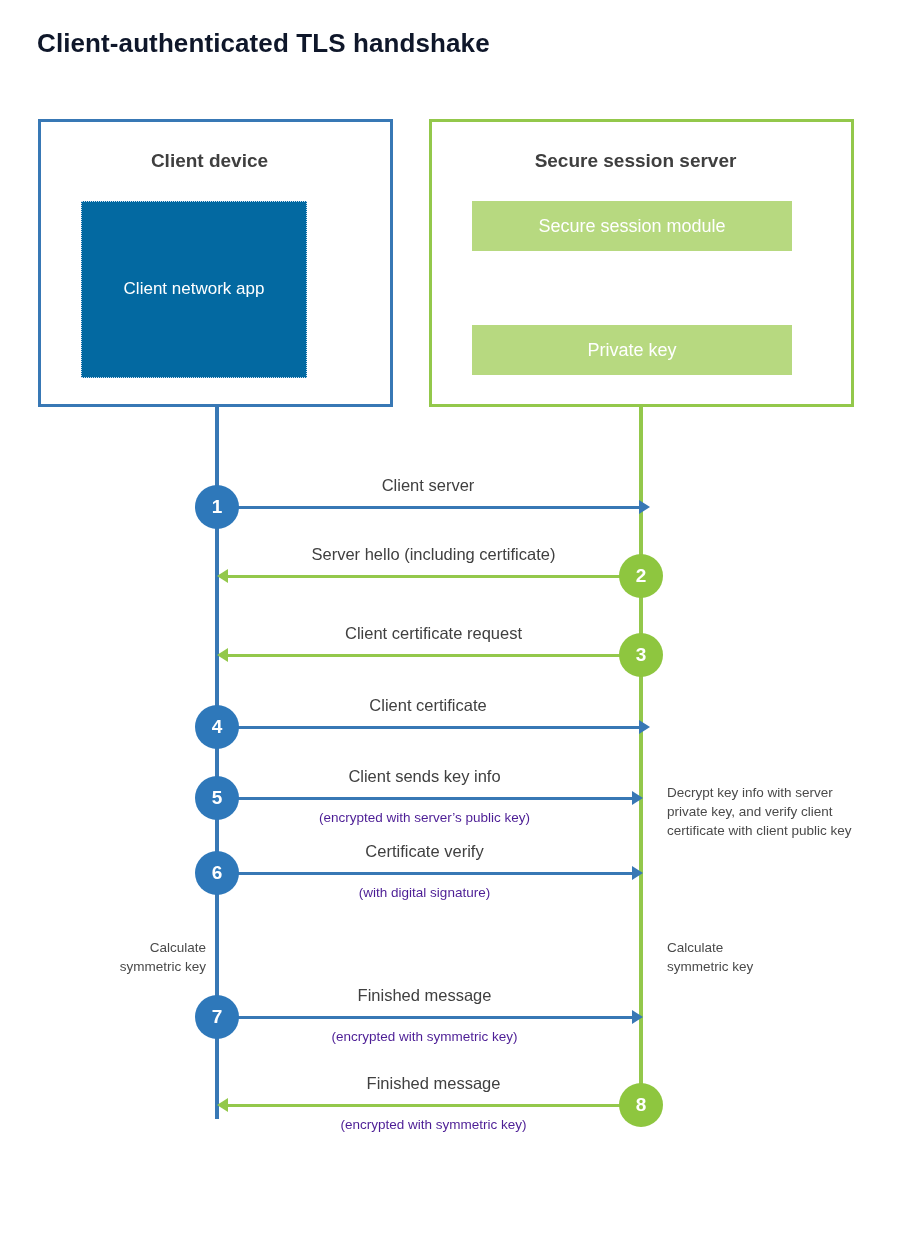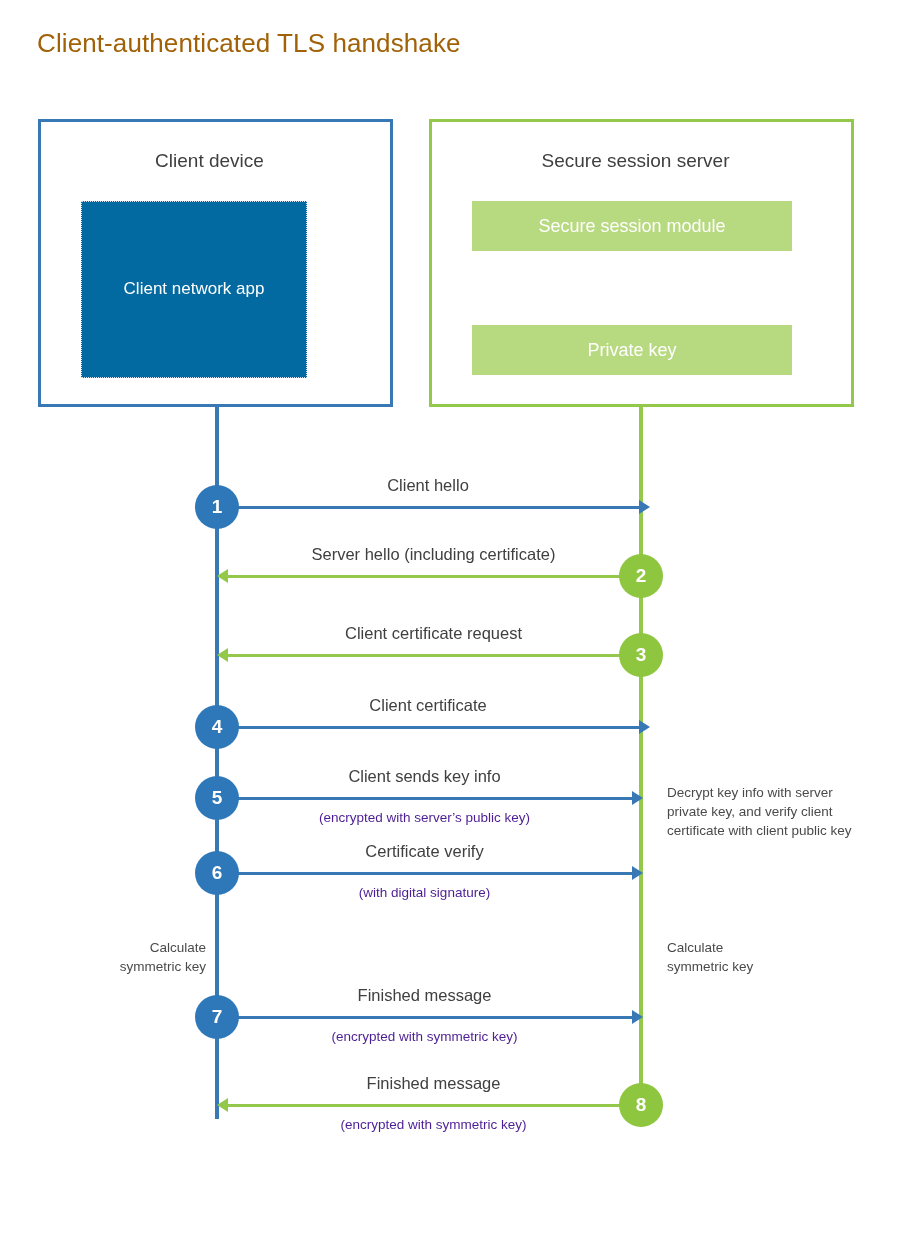--- a/index.html
+++ b/index.html
@@ -23,22 +23,22 @@
     width: 900px;
     height: 1256px;
   }
 
   
   .page-title {
     position: absolute;
     left: 37px;
     top: 28px;
     font-size: 26px;
-    font-weight: 400;
-    color: #a16207;
+    font-weight: 700;
+    color: #0f172a;
     letter-spacing: 0.1px;
     white-space: nowrap;
   }
 
   
   .party-box {
     position: absolute;
     background: #ffffff;
     box-sizing: border-box;
   }
@@ -56,21 +56,21 @@
     height: 288px;
     border: 3px solid #93C84B;
   }
   .party-title {
     position: absolute;
     left: 0;
     right: 12px;
     top: 28px;
     text-align: center;
     font-size: 19px;
-    font-weight: normal;
+    font-weight: bold;
     color: #3F3F3F;
   }
 
   
   .client-app {
     position: absolute;
     left: 40px;
     top: 79px;
     width: 226px;
     height: 177px;
@@ -215,21 +215,21 @@
     <div class="server-bar b0">Secure session module</div>
     <div class="server-bar b2">Private key</div>
   </div>
 
   <div class="lifeline client-line"></div>
   <div class="lifeline server-line"></div>
 
   <div class="msg blue to-right" style="left:217px; top:507px; width:422px;">
     <div class="line" style="width:422px;"></div>
     <div class="head"></div>
-    <div class="msg-label above">Client hello</div>
+    <div class="msg-label above">Client server</div>
   </div>
 
   <div class="msg green to-left" style="left:228px; top:576px; width:411px;">
     <div class="line" style="width:411px;"></div>
     <div class="head"></div>
     <div class="msg-label above">Server hello (including certificate)</div>
   </div>
 
   <div class="msg green to-left" style="left:228px; top:655px; width:411px;">
     <div class="line" style="width:411px;"></div>

